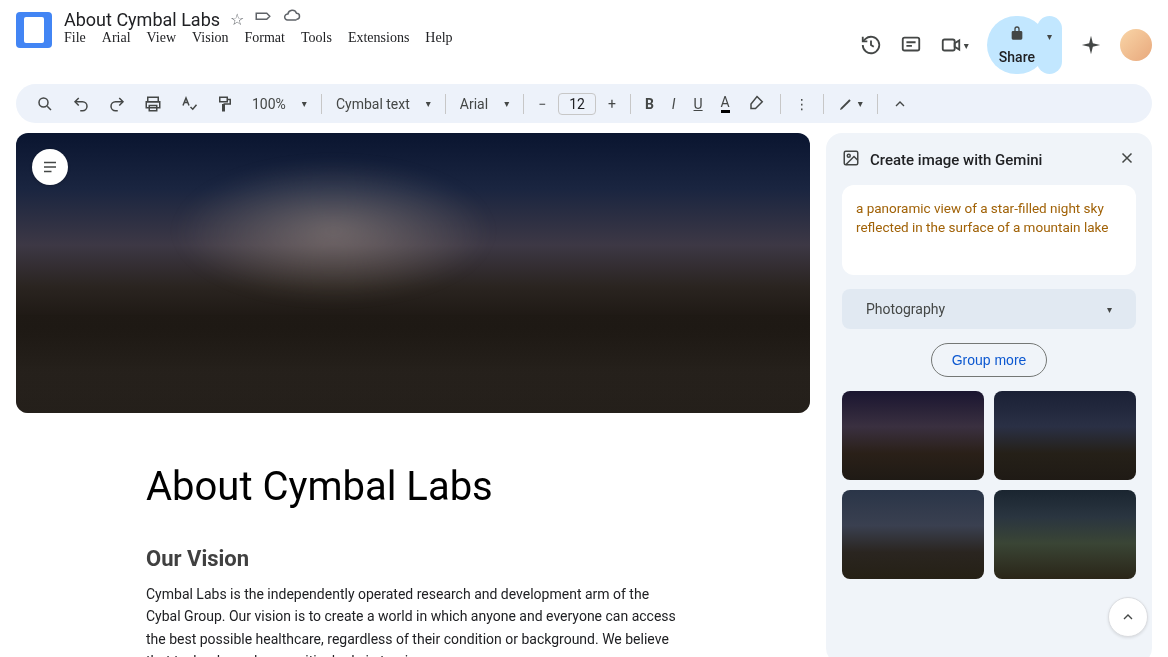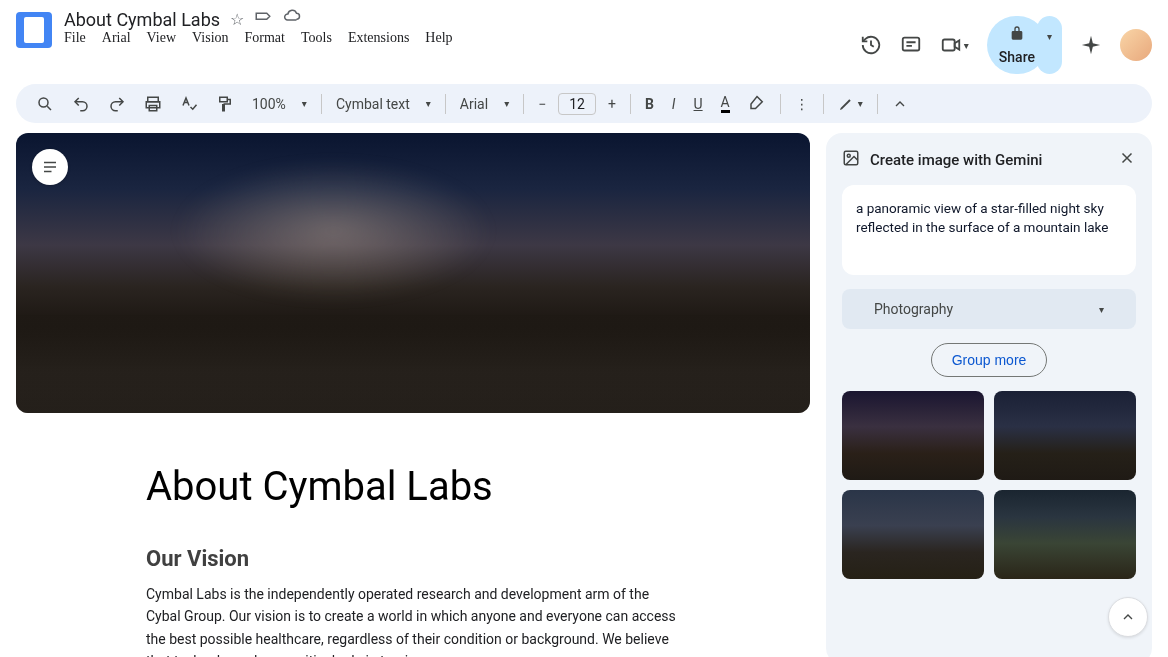--- a/index.html
+++ b/index.html
@@ -40,22 +40,22 @@
 .doc-content { padding: 50px 130px 0 130px; }
 .doc-h1 { font-size: 40px; font-weight: 400; margin-bottom: 36px; color: #000; }
 .doc-h2 { font-size: 22px; font-weight: 700; margin-bottom: 12px; color: #404040; }
 .doc-p { font-size: 14px; line-height: 1.6; color: #202124; max-width: 640px; }
 
 
 .side-panel { width: 326px; background: #f0f4f9; border-radius: 16px; margin: 0 16px 16px 0; padding: 16px; display: flex; flex-direction: column; gap: 14px; }
 .panel-header { display: flex; align-items: center; gap: 10px; }
 .panel-title { font-size: 15px; font-weight: 500; flex: 1; }
 .panel-close { cursor: pointer; color: #444746; }
-.prompt-box { background: white; border-radius: 12px; padding: 14px; font-size: 13.5px; line-height: 1.4; color: #0f172a; min-height: 90px; }
-.style-select { background: #e1e9f2; border-radius: 8px; padding: 12px 32px; display: flex; justify-content: space-between; align-items: center; font-size: 14px; color: #444746; cursor: pointer; }
+.prompt-box { background: white; border-radius: 12px; padding: 14px; font-size: 13.5px; line-height: 1.4; color: #a16207; min-height: 90px; }
+.style-select { background: #e1e9f2; border-radius: 8px; padding: 12px 24px; display: flex; justify-content: space-between; align-items: center; font-size: 14px; color: #444746; cursor: pointer; }
 .view-more { align-self: center; border: 1px solid #747775; border-radius: 20px; padding: 8px 20px; font-size: 14px; color: #0b57d0; cursor: pointer; background: transparent; }
 .thumbs { display: grid; grid-template-columns: 1fr 1fr; gap: 10px; }
 .thumb { aspect-ratio: 16/10; border-radius: 8px; cursor: pointer; }
 .thumb1 { background: linear-gradient(180deg,#1a1530 0%,#3a3040 40%,#2a2018 70%,#1f1a15 100%); }
 .thumb2 { background: linear-gradient(180deg,#1a2035 0%,#2a3045 40%,#252018 70%,#1f1a15 100%); }
 .thumb3 { background: linear-gradient(180deg,#2a3548 0%,#3a4050 40%,#2a2520 70%,#252015 100%); }
 .thumb4 { background: linear-gradient(180deg,#1a2530 0%,#2a3540 30%,#3a4535 60%,#2a2518 100%); }
 
 .fab { position: fixed; bottom: 20px; right: 20px; width: 40px; height: 40px; background: white; border: 1px solid #dadce0; border-radius: 50%; display: flex; align-items: center; justify-content: center; cursor: pointer; box-shadow: 0 1px 3px rgba(0,0,0,0.1); }
 .caret { font-size: 10px; color: #444746; }

